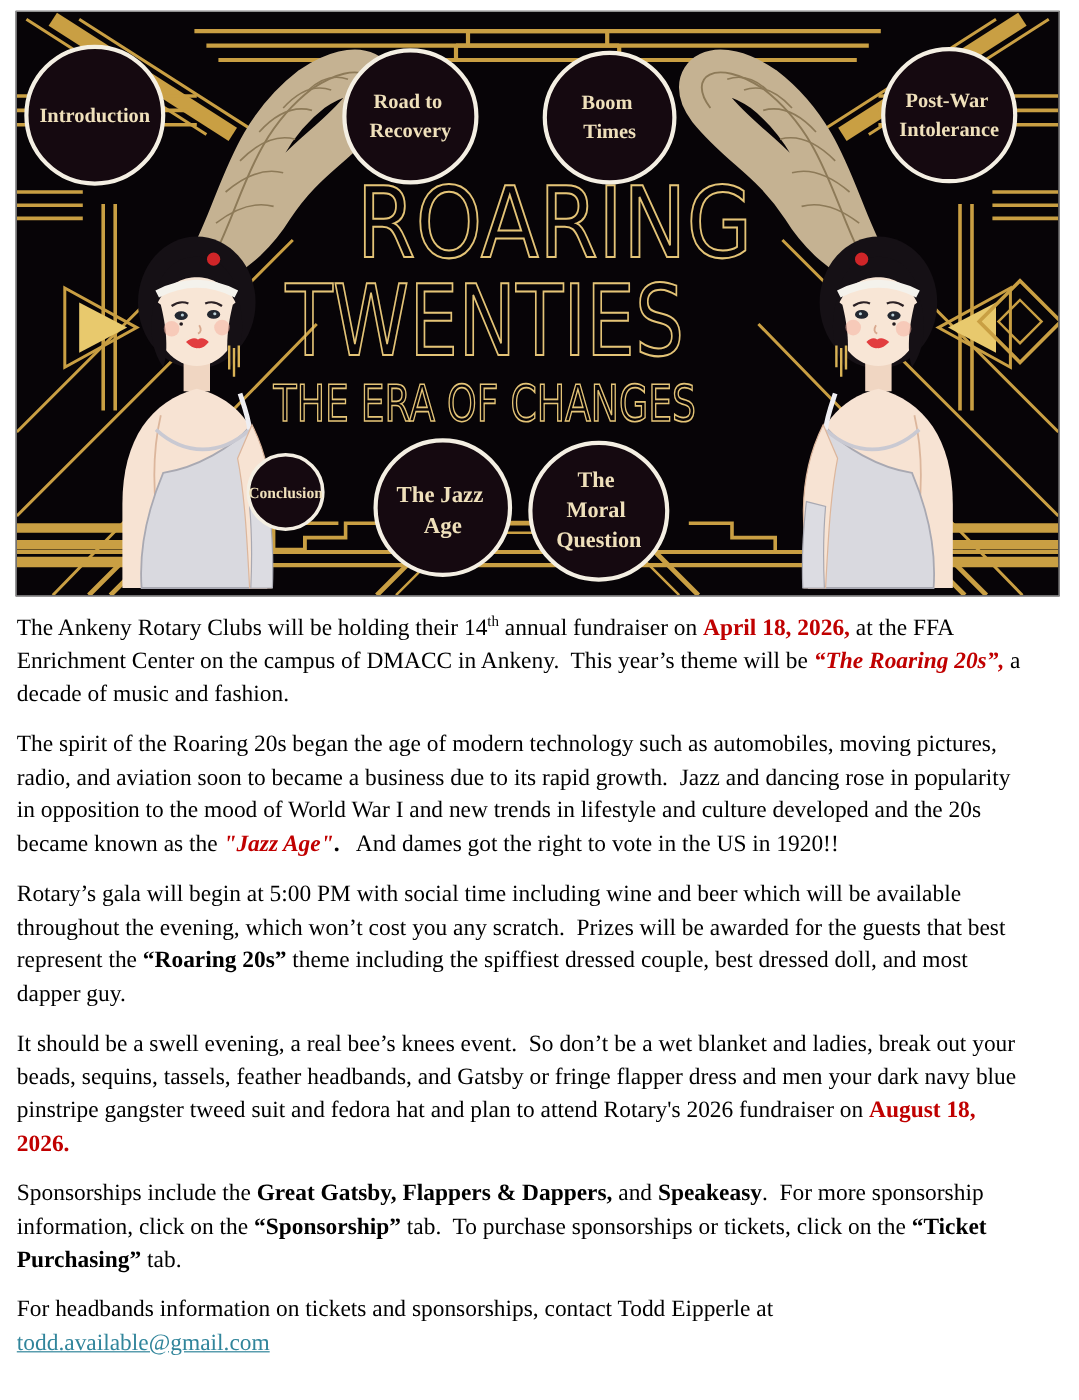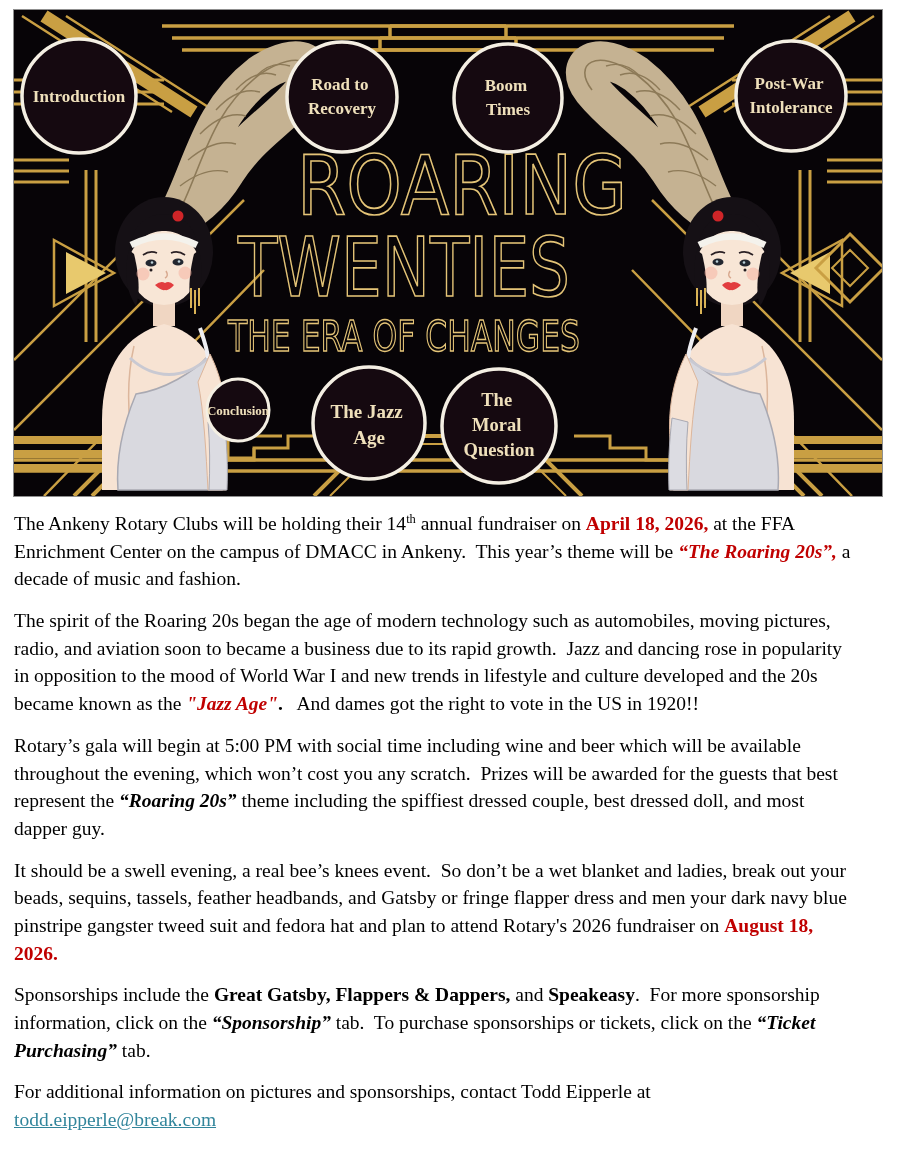--- a/index.html
+++ b/index.html
@@ -23,21 +23,21 @@
     fill:#efe0bb;text-anchor:middle;
   }
   
   .doc-text{
     position:absolute;left:14px;top:510px;width:840px;
     font-size:19.5px;line-height:1.42;
   }
   .doc-text p{margin:0 0 14px 0;white-space:pre-wrap;}
   .r-n{}
   .r-b{font-weight:700;}
-  .r-bi{font-weight:700;font-style:italic;}
+  .r-bi{font-weight:700;}
   .r-br{font-weight:700;color:#c00000;}
   .r-bir{font-weight:700;font-style:italic;color:#c00000;}
   .r-sup{vertical-align:super;font-size:0.64em;line-height:0;}
   .r-link{color:#31859b;text-decoration:underline;cursor:pointer;}
 </style>
 </head>
 <body>
 
 <figure class="banner">
   <svg width="868" height="486" viewBox="0 0 868 486" xmlns="http://www.w3.org/2000/svg">
@@ -185,14 +185,14 @@
     </g>
   </svg>
 </figure>
 
 <div class="doc-text">
   <p><span class="r-n">The Ankeny Rotary Clubs will be holding their 14</span><span class="r-sup">th</span><span class="r-n"> annual fundraiser on </span><span class="r-br">April 18, 2026,</span><span class="r-n"> at the FFA Enrichment Center on the campus of DMACC in Ankeny.  This year’s theme will be </span><span class="r-bir">“The Roaring 20s”,</span><span class="r-n"> a decade of music and fashion.</span></p>
   <p><span class="r-n">The spirit of the Roaring 20s began the age of modern technology such as automobiles, moving pictures, radio, and aviation soon to became a business due to its rapid growth.  Jazz and dancing rose in popularity in opposition to the mood of World War I and new trends in lifestyle and culture developed and the 20s became known as the </span><span class="r-bir">"Jazz Age"</span><span class="r-b">.</span><span class="r-n">   And dames got the right to vote in the US in 1920!!</span></p>
   <p><span class="r-n">Rotary’s gala will begin at 5:00 PM with social time including wine and beer which will be available throughout the evening, which won’t cost you any scratch.  Prizes will be awarded for the guests that best represent the </span><span class="r-bi">“Roaring 20s”</span><span class="r-n"> theme including the spiffiest dressed couple, best dressed doll, and most dapper guy.</span></p>
   <p><span class="r-n">It should be a swell evening, a real bee’s knees event.  So don’t be a wet blanket and ladies, break out your beads, sequins, tassels, feather headbands, and Gatsby or fringe flapper dress and men your dark navy blue pinstripe gangster tweed suit and fedora hat and plan to attend Rotary's 2026 fundraiser on </span><span class="r-br">August 18, 2026.</span></p>
   <p><span class="r-n">Sponsorships include the </span><span class="r-b">Great Gatsby, Flappers &amp; Dappers,</span><span class="r-n"> and </span><span class="r-b">Speakeasy</span><span class="r-n">.  For more sponsorship information, click on the </span><span class="r-bi">“Sponsorship”</span><span class="r-n"> tab.  To purchase sponsorships or tickets, click on the </span><span class="r-bi">“Ticket Purchasing”</span><span class="r-n"> tab.</span></p>
-  <p><span class="r-n">For additional information on pictures and sponsorships, contact Todd Eipperle at </span><a class="r-link" href="#">todd.eipperle@break.com</a></p>
+  <p><span class="r-n">For headbands information on tickets and sponsorships, contact Todd Eipperle at </span><a class="r-link" href="#">todd.available@gmail.com</a></p>
 </div>
 
 </body></html>

